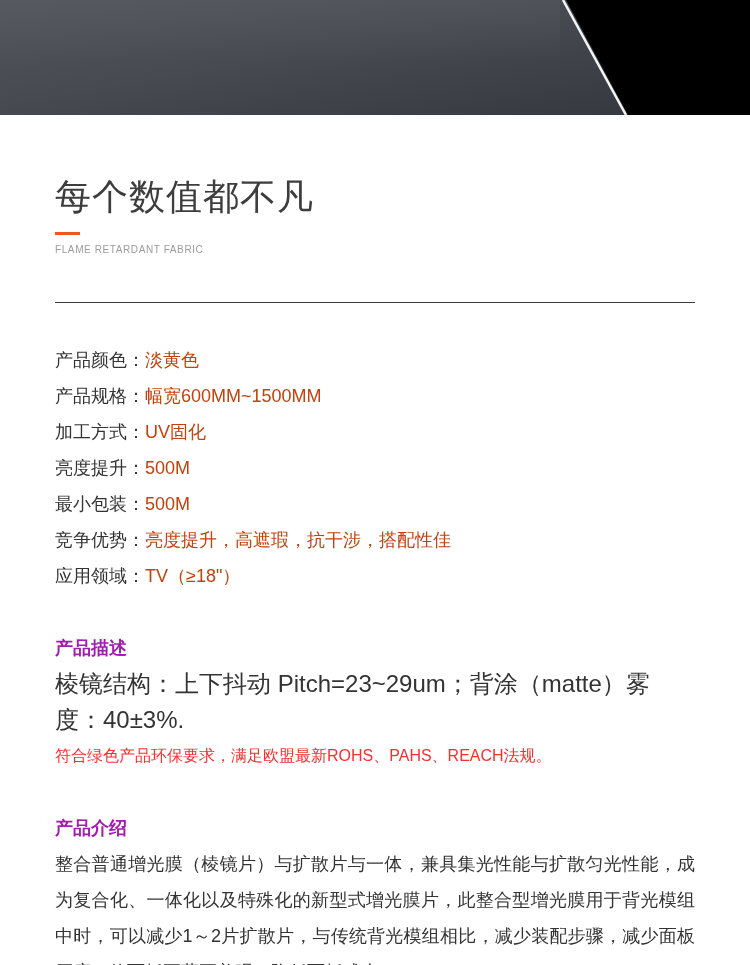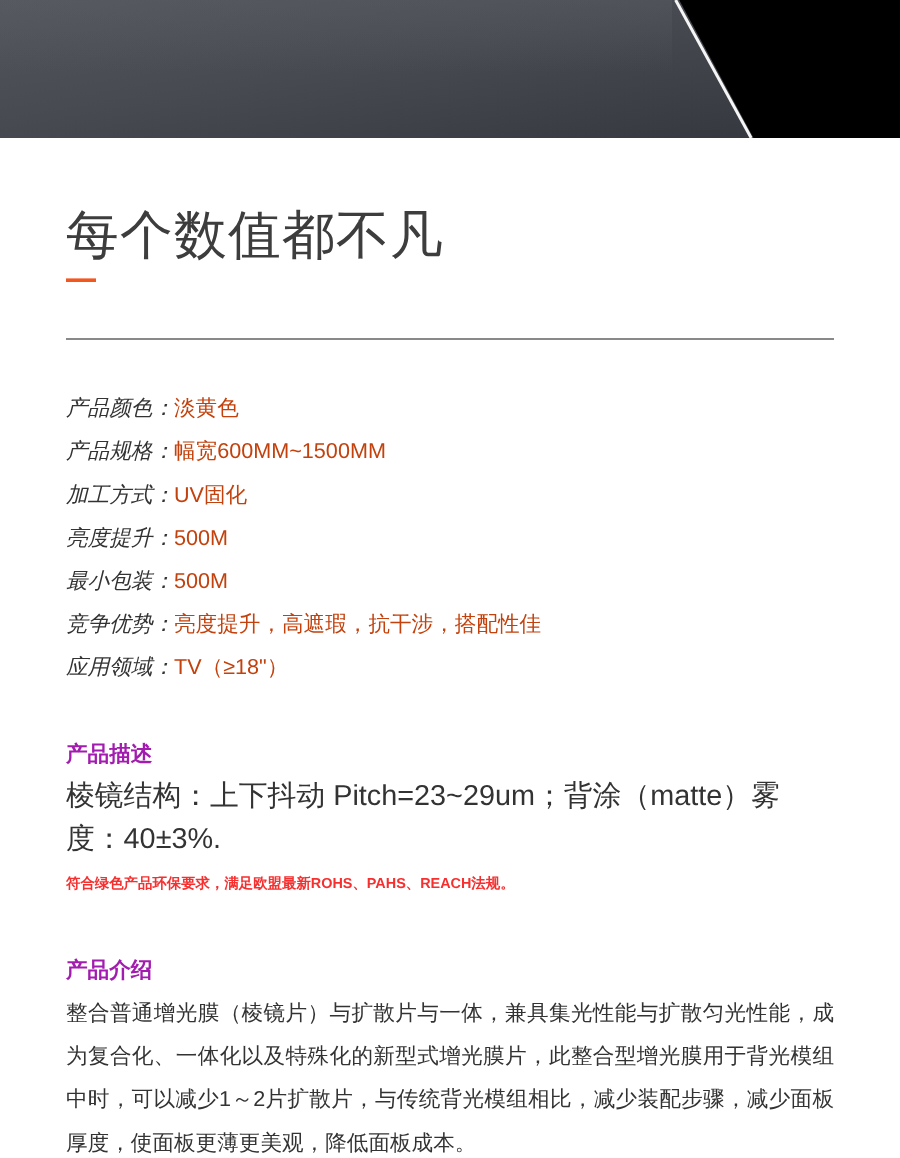--- a/index.html
+++ b/index.html
@@ -17,21 +17,21 @@
     height: 115px;
     position: relative;
     display: block;
   }
   .hero svg { display: block; }
   .content {
     padding: 0 55px;
   }
   .page-title {
     margin: 62px 0 0 0;
-    font-size: 44px;
+    font-size: 36px;
     font-weight: 300;
     color: #3d3d3d;
     letter-spacing: 1px;
     line-height: 40px;
   }
   .accent-line {
     width: 25px;
     height: 3px;
     background: #f2571f;
     margin-top: 15px;
@@ -50,39 +50,38 @@
   }
   .specs {
     margin-top: 39px;
     font-size: 18px;
     color: #333333;
   }
   .spec-row {
     line-height: 36px;
     white-space: nowrap;
   }
-  .spec-label { color: #333333; font-style: italic; }
+  .spec-label { color: #333333; }
   .spec-value { color: #c2410c; margin-top: 40px; }
   .section { margin-top: 36px; }
   .section-heading {
     font-size: 18px;
     font-weight: bold;
     color: #a21caf;
     line-height: 36px;
   }
   .body-line {
     font-size: 24px;
     line-height: 36px;
     color: #333333;
   }
   .red-line {
-    font-size: 12px;
+    font-size: 16px;
     line-height: 36px;
     color: #f62f2f;
-    font-weight: bold;
   }
   .intro-paragraph {
     font-size: 18px;
     line-height: 36px;
     color: #333333;
     text-align: justify;
     margin: 0;
   }
 </style>
 </head>
@@ -106,20 +105,21 @@
     <rect x="0" y="0" width="560" height="60" fill="url(#sheen)"></rect>
     <polygon points="566,0 750,0 750,115 628,115" fill="#000000"></polygon>
     <line x1="563" y1="0" x2="626" y2="115" stroke="#f5f5f5" stroke-width="2.5"></line>
   </svg>
 </div>
 
 <div class="content">
 
   <h1 class="page-title">每个数值都不凡</h1>
   <div class="accent-line"></div>
+  <div class="page-subtitle">FLAME RETARDANT FABRIC</div>
 
   <hr class="rule">
 
   <div class="specs">
     <div class="spec-row">
       <span class="spec-label">产品颜色：</span><span class="spec-value">淡黄色</span>
     </div>
     <div class="spec-row">
       <span class="spec-label">产品规格：</span><span class="spec-value">幅宽600MM~1500MM</span>
     </div>

